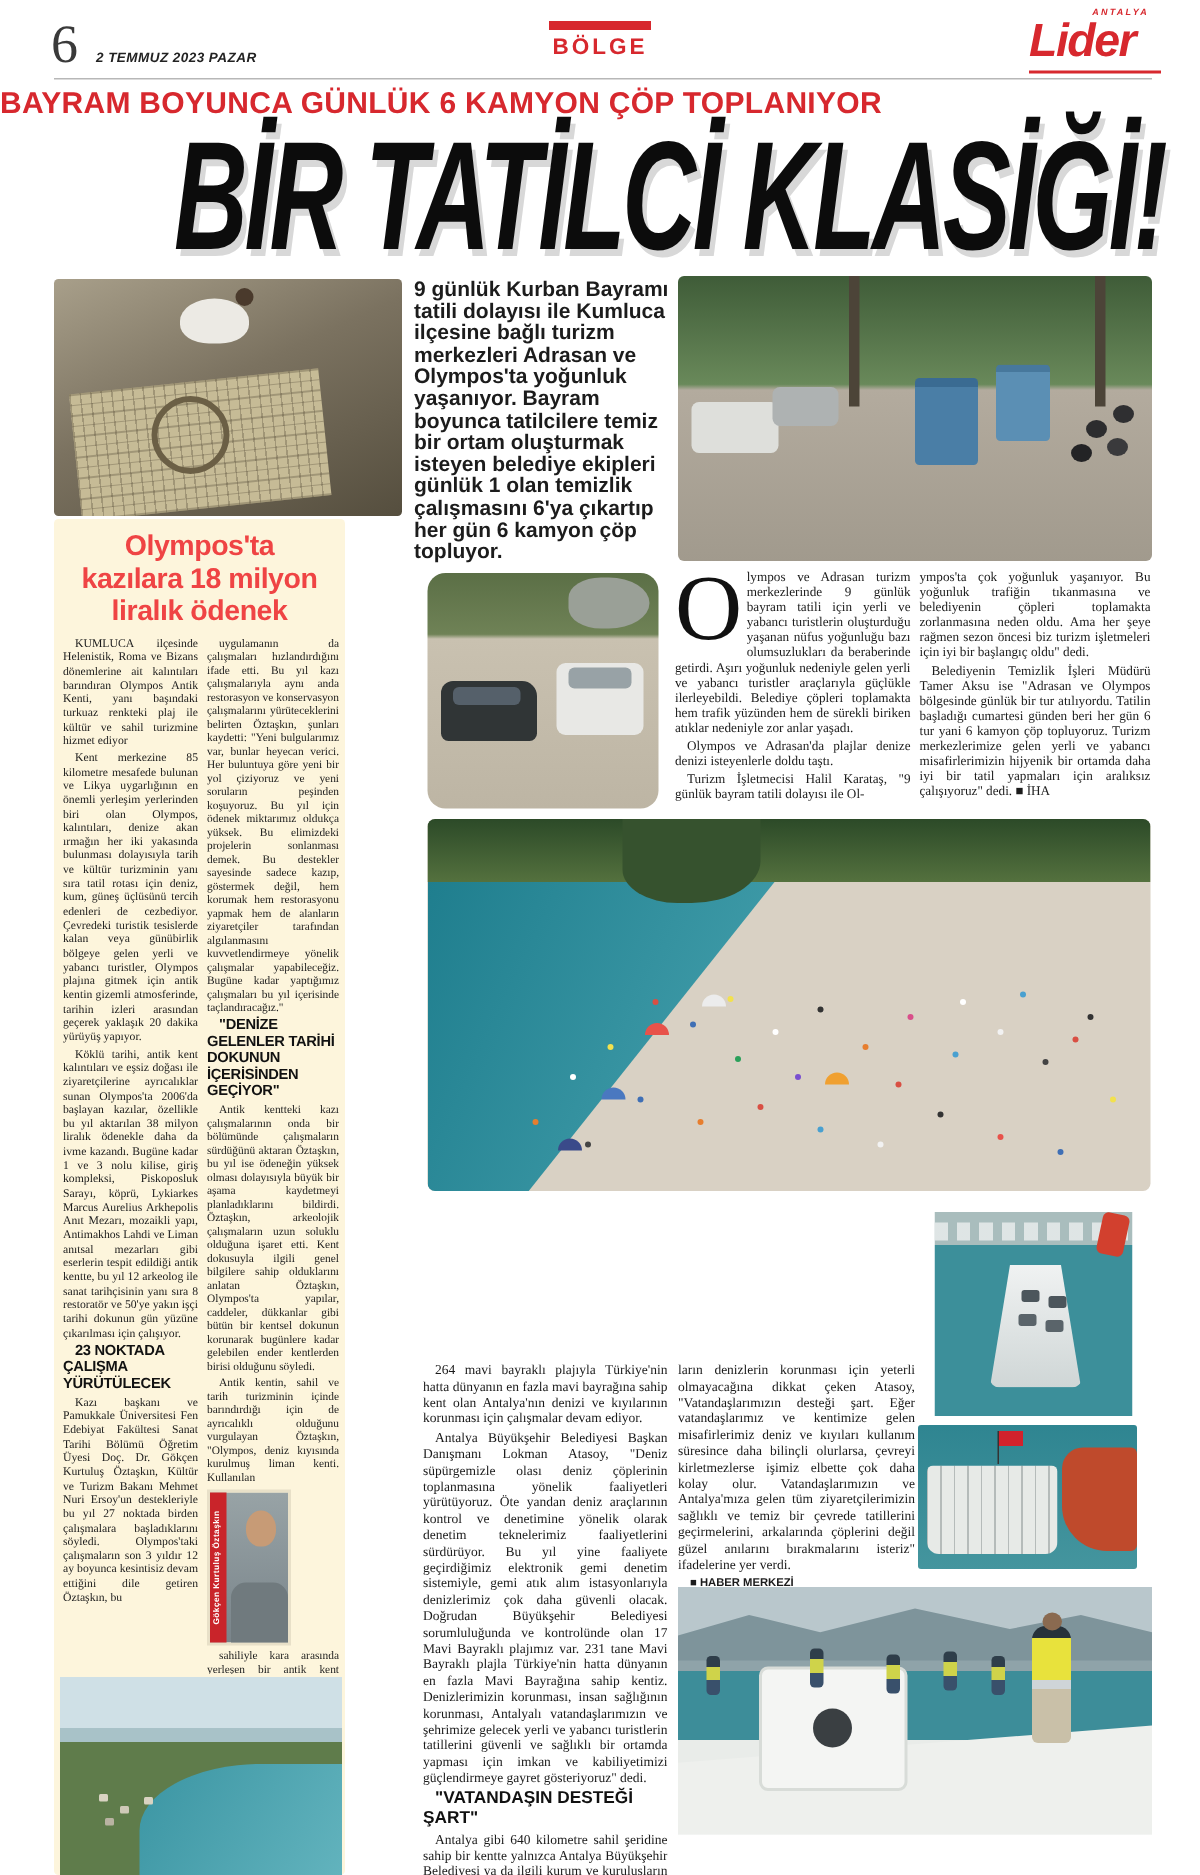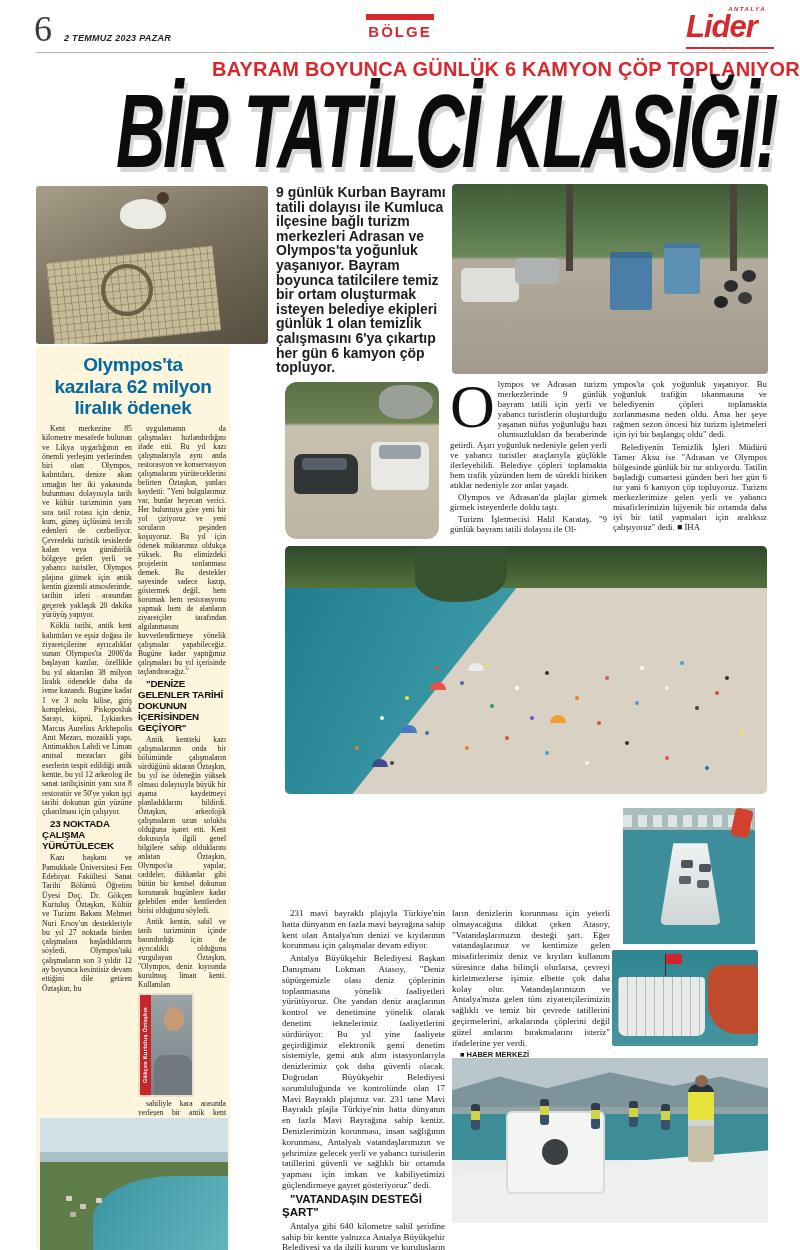--- a/index.html
+++ b/index.html
@@ -10,21 +10,21 @@
   #page-num{left:34px;top:8px;font-family:"Liberation Serif",serif;font-size:36px;color:#3a3a3a;}
   #date-line{left:64px;top:33px;font-size:9px;font-weight:700;font-style:italic;color:#222;letter-spacing:.3px;}
   #header-rule{left:36px;top:52px;width:732px;height:1px;background:#b7b7b7;}
   #section-bar{left:366px;top:14px;width:68px;height:6px;background:#d7282e;}
   #section-title{left:340px;top:23px;width:120px;text-align:center;font-size:15px;font-weight:700;color:#d7282e;letter-spacing:2px;}
   #logo{left:686px;top:5px;width:88px;height:46px;font-style:italic;}
   #logo-region{position:absolute;right:8px;top:1px;font-size:6px;font-weight:700;color:#d7282e;letter-spacing:1.5px;}
   #logo-name{position:absolute;left:0;top:5px;width:100%;font-size:31px;font-weight:700;color:#d7282e;letter-spacing:-1px;line-height:34px;}
   #logo-underline{position:absolute;left:0;bottom:2px;width:100%;height:2px;background:#d7282e;}
   
-  #kicker{left:0;top:58px;width:800px;text-align:right;font-size:20px;font-weight:700;color:#d7282e;letter-spacing:.2px;}
+  #kicker{left:0;top:58px;width:800px;text-align:left;font-size:20px;font-weight:700;color:#d7282e;letter-spacing:.2px;}
   #main-headline{left:0;top:82px;width:800px;text-align:center;font-style:italic;}
   #main-headline span{display:inline-block;font-size:92px;font-weight:700;line-height:88px;letter-spacing:-3px;
      color:#0c0c0c;white-space:nowrap;transform:scale(.74,1.12);transform-origin:center top;
      text-shadow:4px 4px 0 #d8d8d8;}
   
   #intro{left:276px;top:185px;width:172px;height:192px;font-size:14px;line-height:14.6px;font-weight:700;color:#1c1c1c;overflow:hidden;}
   
   .photo{position:absolute;overflow:hidden;background:#b9b9b9;}
   
   #ph-mosaic{left:36px;top:186px;width:232px;height:158px;border-radius:3px;
@@ -104,21 +104,21 @@
   #ph-deck .officer-head{position:absolute;right:19%;top:10%;width:13px;height:12px;background:#8a6a50;border-radius:50%;}
   
   #ph-coast{left:40px;top:1118px;width:188px;height:132px;
      background:linear-gradient(#cfe0e6 0 26%,#a8c2c8 26% 33%,#5f7c4b 33% 100%);}
   #ph-coast .bay{position:absolute;right:0;bottom:0;width:72%;height:56%;
      background:linear-gradient(120deg,#3b95a3,#62b3bd);border-radius:60% 0 0 0;}
   #ph-coast .ruins{position:absolute;left:0;top:0;width:6px;height:5px;background:transparent;border-radius:1px;
      box-shadow:26px 78px 0 #d9d3c2,40px 86px 0 #cfc9b8,56px 80px 0 #d9d3c2,30px 94px 0 #b9b3a2;}
   
   #cream-panel{left:36px;top:346px;width:194px;height:904px;background:#fdf5dc;border-radius:3px;}
-  #ol-title{left:38px;top:354px;width:190px;text-align:center;font-weight:700;color:#0369a1;
+  #ol-title{left:38px;top:354px;width:190px;text-align:center;font-weight:700;color:#ef4444;
      font-size:19px;line-height:21.5px;letter-spacing:-.3px;}
   .serifcol{font-family:"Liberation Serif","DejaVu Serif",serif;color:#1b1b1b;text-align:justify;overflow:hidden;}
   .serifcol p{margin:0 0 2px;text-indent:8px;}
   .subhead{font-family:"Liberation Sans",sans-serif;font-weight:700;font-size:9.8px;line-height:11px;
      margin:4px 0 3px;text-indent:0;text-align:left;letter-spacing:-.2px;color:#111;}
   #ol-col1{left:42px;top:424px;width:90px;height:690px;font-size:7.8px;line-height:9.3px;}
   #ol-col2{left:138px;top:424px;width:88px;height:692px;font-size:7.6px;line-height:9px;}
   #portrait{float:left;width:56px;height:104px;margin:2px 4px 2px 0;position:relative;
      background:linear-gradient(#98a3a6,#79848a);border:2px solid #e8e0c8;box-sizing:border-box;}
   #portrait .strip{position:absolute;left:0;top:0;bottom:0;width:11px;background:#c9242a;}
@@ -199,24 +199,25 @@
     <div class="umb" style="left:24%;top:72%;background:#4a78c0"></div>
     <div class="umb" style="left:38%;top:47%;background:#ececec"></div>
     <div class="umb" style="left:55%;top:68%;background:#f0a030"></div>
     <div class="umb" style="left:18%;top:86%;background:#3a4a8a"></div>
     <div class="crowd"></div>
   </div>
 
   <div class="abs" id="cream-panel"></div>
   <div class="abs" id="ol-title">
     <div>Olympos'ta</div>
-    <div>kazılara 62 milyon</div>
+    <div>kazılara 18 milyon</div>
     <div>liralık ödenek</div>
   </div>
   <div class="abs serifcol" id="ol-col1">
+    <p>KUMLUCA ilçesinde Helenistik, Roma ve Bizans dönemlerine ait kalıntıları barındıran Olympos Antik Kenti, yanı başındaki turkuaz renkteki plaj ile kültür ve sahil turizmine hizmet ediyor</p>
     <p>Kent merkezine 85 kilometre mesafede bulunan ve Likya uygarlığının en önemli yerleşim yerlerinden biri olan Olympos, kalıntıları, denize akan ırmağın her iki yakasında bulunması dolayısıyla tarih ve kültür turizminin yanı sıra tatil rotası için deniz, kum, güneş üçlüsünü tercih edenleri de cezbediyor. Çevredeki turistik tesislerde kalan veya günübirlik bölgeye gelen yerli ve yabancı turistler, Olympos plajına gitmek için antik kentin gizemli atmosferinde, tarihin izleri arasından geçerek yaklaşık 20 dakika yürüyüş yapıyor.</p>
     <p>Köklü tarihi, antik kent kalıntıları ve eşsiz doğası ile ziyaretçilerine ayrıcalıklar sunan Olympos'ta 2006'da başlayan kazılar, özellikle bu yıl aktarılan 38 milyon liralık ödenekle daha da ivme kazandı. Bugüne kadar 1 ve 3 nolu kilise, giriş kompleksi, Piskoposluk Sarayı, köprü, Lykiarkes Marcus Aurelius Arkhepolis Anıt Mezarı, mozaikli yapı, Antimakhos Lahdi ve Liman anıtsal mezarları gibi eserlerin tespit edildiği antik kentte, bu yıl 12 arkeolog ile sanat tarihçisinin yanı sıra 8 restoratör ve 50'ye yakın işçi tarihi dokunun gün yüzüne çıkarılması için çalışıyor.</p>
     <p class="subhead">23 NOKTADA ÇALIŞMA YÜRÜTÜLECEK</p>
     <p>Kazı başkanı ve Pamukkale Üniversitesi Fen Edebiyat Fakültesi Sanat Tarihi Bölümü Öğretim Üyesi Doç. Dr. Gökçen Kurtuluş Öztaşkın, Kültür ve Turizm Bakanı Mehmet Nuri Ersoy'un destekleriyle bu yıl 27 noktada birden çalışmalara başladıklarını söyledi. Olympos'taki çalışmaların son 3 yıldır 12 ay boyunca kesintisiz devam ettiğini dile getiren Öztaşkın, bu</p>
   </div>
   <div class="abs serifcol" id="ol-col2">
     <p>uygulamanın da çalışmaları hızlandırdığını ifade etti. Bu yıl kazı çalışmalarıyla aynı anda restorasyon ve konservasyon çalışmalarını yürüteceklerini belirten Öztaşkın, şunları kaydetti: "Yeni bulgularımız var, bunlar heyecan verici. Her buluntuya göre yeni bir yol çiziyoruz ve yeni soruların peşinden koşuyoruz. Bu yıl için ödenek miktarımız oldukça yüksek. Bu elimizdeki projelerin sonlanması demek. Bu destekler sayesinde sadece kazıp, göstermek değil, hem korumak hem restorasyonu yapmak hem de alanların ziyaretçiler tarafından algılanmasını kuvvetlendirmeye yönelik çalışmalar yapabileceğiz. Bugüne kadar yaptığımız çalışmaları bu yıl içerisinde taçlandıracağız."</p>
     <p class="subhead">"DENİZE GELENLER TARİHİ DOKUNUN İÇERİSİNDEN GEÇİYOR"</p>
     <p>Antik kentteki kazı çalışmalarının onda bir bölümünde çalışmaların sürdüğünü aktaran Öztaşkın, bu yıl ise ödeneğin yüksek olması dolayısıyla büyük bir aşama kaydetmeyi planladıklarını bildirdi. Öztaşkın, arkeolojik çalışmaların uzun soluklu olduğuna işaret etti. Kent dokusuyla ilgili genel bilgilere sahip olduklarını anlatan Öztaşkın, Olympos'ta yapılar, caddeler, dükkanlar gibi bütün bir kentsel dokunun korunarak bugünlere kadar gelebilen ender kentlerden birisi olduğunu söyledi.</p>
     <p>Antik kentin, sahil ve tarih turizminin içinde barındırdığı için de ayrıcalıklı olduğunu vurgulayan Öztaşkın, "Olympos, deniz kıyısında kurulmuş liman kenti. Kullanılan</p>
@@ -232,21 +233,21 @@
     </div>
   </div>
 
   <div class="photo" id="ph-coast">
     <div class="bay"></div>
     <div class="ruins"></div>
   </div>
 
   <div class="abs serifcol" id="by-col1">
     <p style="text-indent:0"><span class="dropcap">O</span><span>lympos ve Adrasan turizm merkezlerinde 9 günlük bayram tatili için yerli ve yabancı turistlerin oluşturduğu yaşanan nüfus yoğunluğu bazı olumsuzlukları da beraberinde getirdi. Aşırı yoğunluk nedeniyle gelen yerli ve yabancı turistler araçlarıyla güçlükle ilerleyebildi. Belediye çöpleri toplamakta hem trafik yüzünden hem de sürekli biriken atıklar nedeniyle zor anlar yaşadı.</span></p>
-    <p>Olympos ve Adrasan'da plajlar girmek girmek isteyenlerle doldu taştı.</p>
+    <p>Olympos ve Adrasan'da plajlar denize denizi isteyenlerle doldu taştı.</p>
     <p>Turizm İşletmecisi Halil Karataş, "9 günlük bayram tatili dolayısı ile Ol-</p>
   </div>
   <div class="abs serifcol" id="by-col2">
     <p style="text-indent:0">ympos'ta çok yoğunluk yaşanıyor. Bu yoğunluk trafiğin tıkanmasına ve belediyenin çöpleri toplamakta zorlanmasına neden oldu. Ama her şeye rağmen sezon öncesi biz turizm işletmeleri için iyi bir başlangıç oldu" dedi.</p>
     <p>Belediyenin Temizlik İşleri Müdürü Tamer Aksu ise "Adrasan ve Olympos bölgesinde günlük bir tur atılıyordu. Tatilin başladığı cumartesi günden beri her gün 6 tur yani 6 kamyon çöp topluyoruz. Turizm merkezlerimize gelen yerli ve yabancı misafirlerimizin hijyenik bir ortamda daha iyi bir tatil yapmaları için aralıksız çalışıyoruz" dedi. ■ İHA</p>
   </div>
 
 
   <div class="photo" id="ph-speedboat">
     <div class="marina"></div>
@@ -256,21 +257,21 @@
   </div>
 
   <div class="photo" id="ph-flagboat">
     <div class="wboat"></div>
     <div class="hull"></div>
     <div class="pole"></div>
     <div class="flag"></div>
   </div>
 
   <div class="abs serifcol" id="co-col1">
-    <p>231 mavi bayraklı plajıyla Türkiye'nin hatta dünyanın en fazla mavi bayrağına sahip kent olan Antalya'nın denizi ve kıyılarının korunması için çalışmalar devam ediyor.</p>
+    <p>264 mavi bayraklı plajıyla Türkiye'nin hatta dünyanın en fazla mavi bayrağına sahip kent olan Antalya'nın denizi ve kıyılarının korunması için çalışmalar devam ediyor.</p>
     <p>Antalya Büyükşehir Belediyesi Başkan Danışmanı Lokman Atasoy, "Deniz süpürgemizle olası deniz çöplerinin toplanmasına yönelik faaliyetleri yürütüyoruz. Öte yandan deniz araçlarının kontrol ve denetimine yönelik olarak denetim teknelerimiz faaliyetlerini sürdürüyor. Bu yıl yine faaliyete geçirdiğimiz elektronik gemi denetim sistemiyle, gemi atık alım istasyonlarıyla denizlerimiz çok daha güvenli olacak. Doğrudan Büyükşehir Belediyesi sorumluluğunda ve kontrolünde olan 17 Mavi Bayraklı plajımız var. 231 tane Mavi Bayraklı plajla Türkiye'nin hatta dünyanın en fazla Mavi Bayrağına sahip kentiz. Denizlerimizin korunması, insan sağlığının korunması, Antalyalı vatandaşlarımızın ve şehrimize gelecek yerli ve yabancı turistlerin tatillerini güvenli ve sağlıklı bir ortamda yapması için imkan ve kabiliyetimizi güçlendirmeye gayret gösteriyoruz" dedi.</p>
     <p class="coast-subhead">"VATANDAŞIN DESTEĞİ ŞART"</p>
     <p>Antalya gibi 640 kilometre sahil şeridine sahip bir kentte yalnızca Antalya Büyükşehir Belediyesi ya da ilgili kurum ve kuruluşların yapacağı çalışma-</p>
   </div>
   <div class="abs serifcol" id="co-col2">
     <p style="text-indent:0">ların denizlerin korunması için yeterli olmayacağına dikkat çeken Atasoy, "Vatandaşlarımızın desteği şart. Eğer vatandaşlarımız ve kentimize gelen misafirlerimiz deniz ve kıyıları kullanım süresince daha bilinçli olurlarsa, çevreyi kirletmezlerse işimiz elbette çok daha kolay olur. Vatandaşlarımızın ve Antalya'mıza gelen tüm ziyaretçilerimizin sağlıklı ve temiz bir çevrede tatillerini geçirmelerini, arkalarında çöplerini değil güzel anılarını bırakmalarını isteriz" ifadelerine yer verdi.</p>
     <p class="credit">■ HABER MERKEZİ</p>
   </div>
 
   <div class="photo" id="ph-deck">

